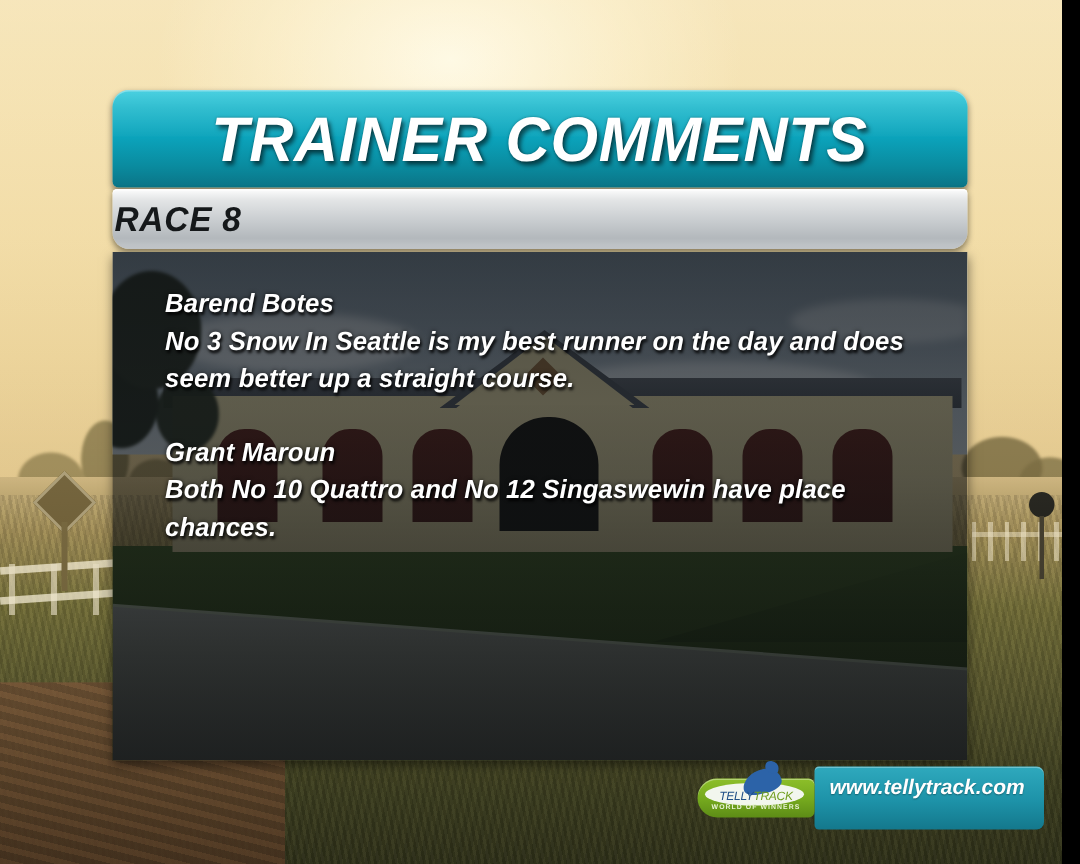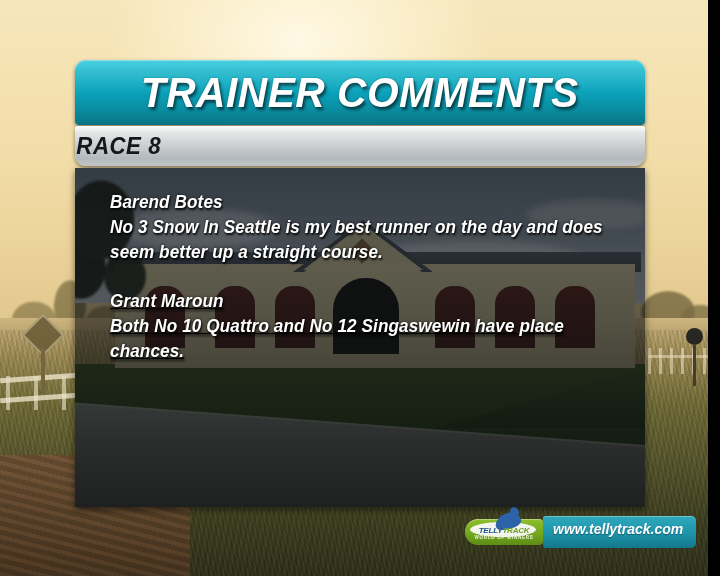--- a/index.html
+++ b/index.html
@@ -313,21 +313,21 @@
   }
 
   
   .comments {
     position: absolute;
     left: 35px;
     top: 22px;
     right: 18px;
   }
   .comment-block { margin-bottom: 24px; }
-  .comment-block:last-child { margin-bottom: 0; text-decoration: underline; }
+  .comment-block:last-child { margin-bottom: 0; }
   .trainer-name,
   .comment-text {
     color: #ffffff;
     font-weight: bold;
     font-style: italic;
     font-size: 17.5px;
     line-height: 25px;
     letter-spacing: 0.1px;
     text-shadow:
       1px 2px 2px rgba(0,0,0,0.85),
@@ -376,21 +376,21 @@
     content: "";
     position: absolute;
     left: 17px; top: -4px; width: 9px; height: 8px;
     background: #2c63a8;
     border-radius: 40% 60% 30% 50%;
     transform: rotate(20deg);
   }
   .logo-word {
     position: relative;
     font-size: 8px;
-    font-weight: bold;
+    font-weight: normal;
     font-style: italic;
     line-height: 9px;
     letter-spacing: -0.2px;
     z-index: 2;
     margin-top: 2px;
     white-space: nowrap;
   }
   .logo-word .w1 { color: #1f4f86; }
   .logo-word .w2 { color: #6e9c1c; }
   .logo-tag {
@@ -398,21 +398,21 @@
     z-index: 2;
     font-size: 4.6px;
     font-weight: bold;
     color: #e9f3d6;
     letter-spacing: 0.7px;
     line-height: 6px;
     white-space: nowrap;
   }
   .logo-url {
     height: 26px;
-    padding: 0 13px 6px 10px;
+    padding: 0 13px 16px 10px;
     border-radius: 3px 5px 5px 3px;
     background: linear-gradient(to bottom, #2fa9bd 0%, #1d92a8 55%, #14788c 100%);
     display: flex;
     align-items: center;
     box-shadow: inset 0 1px 0 rgba(255,255,255,.3);
   }
   .logo-url span {
     font-size: 14px;
     font-weight: bold;
     font-style: italic;

